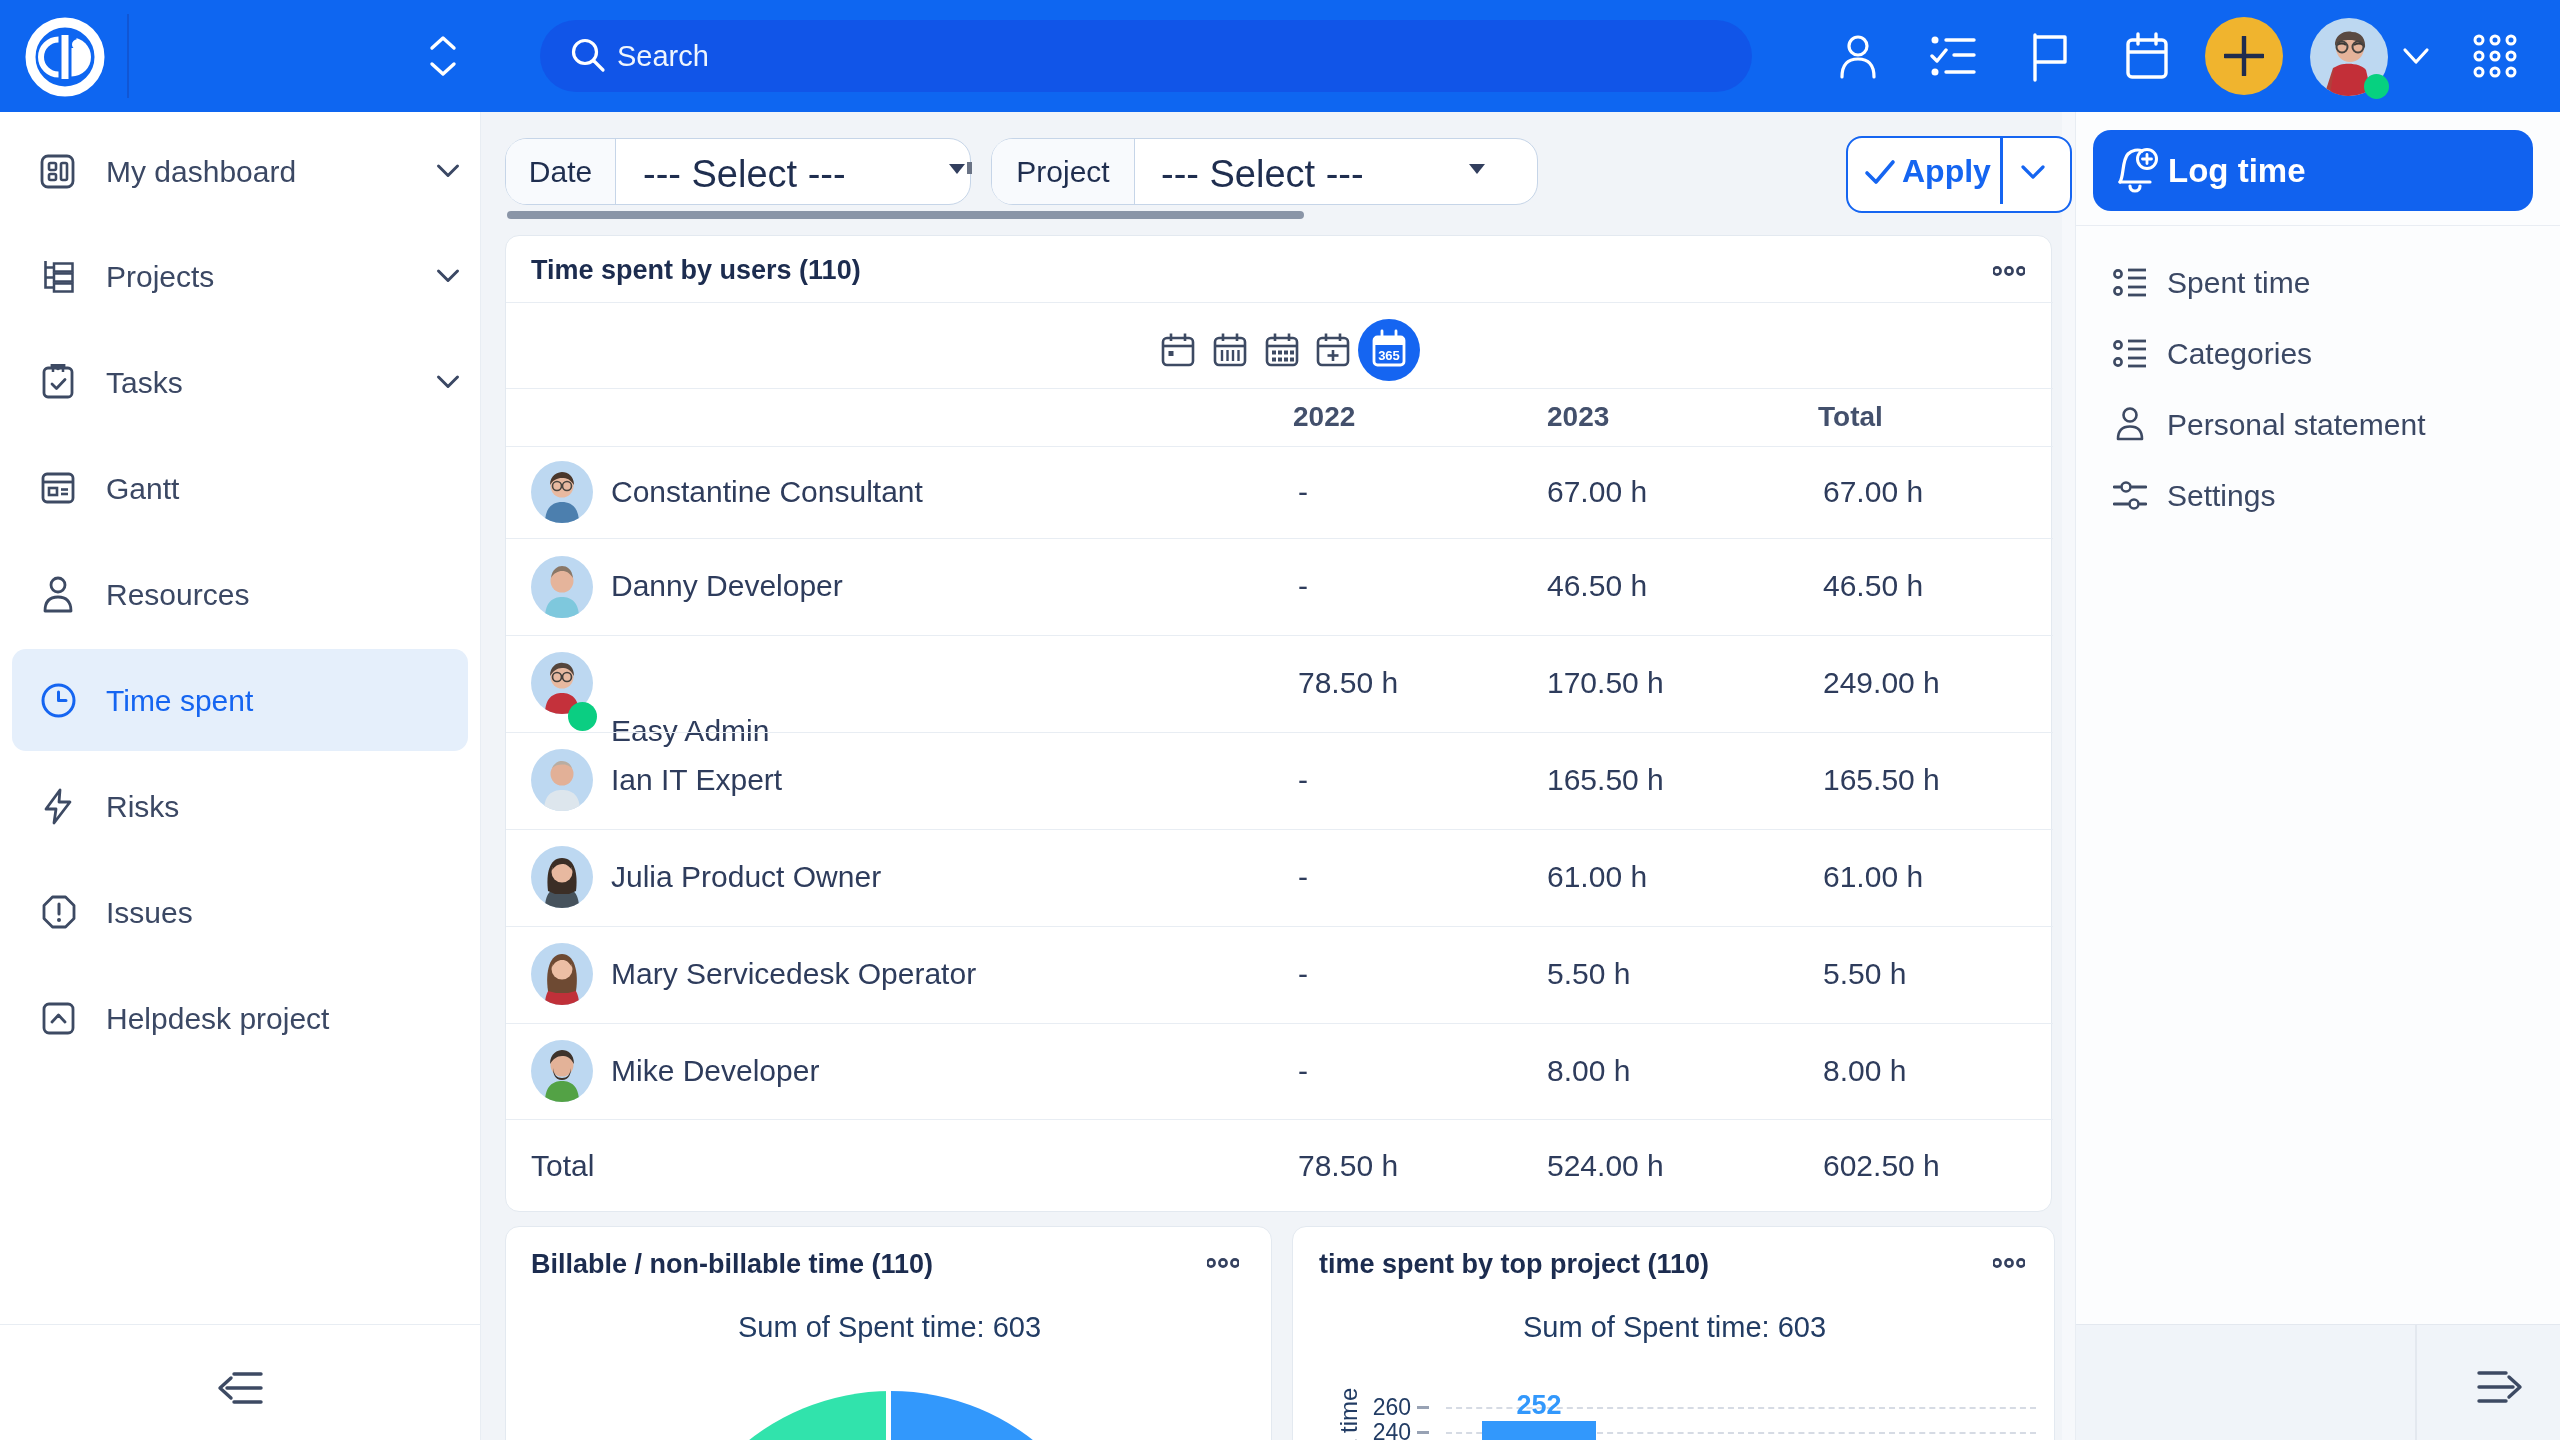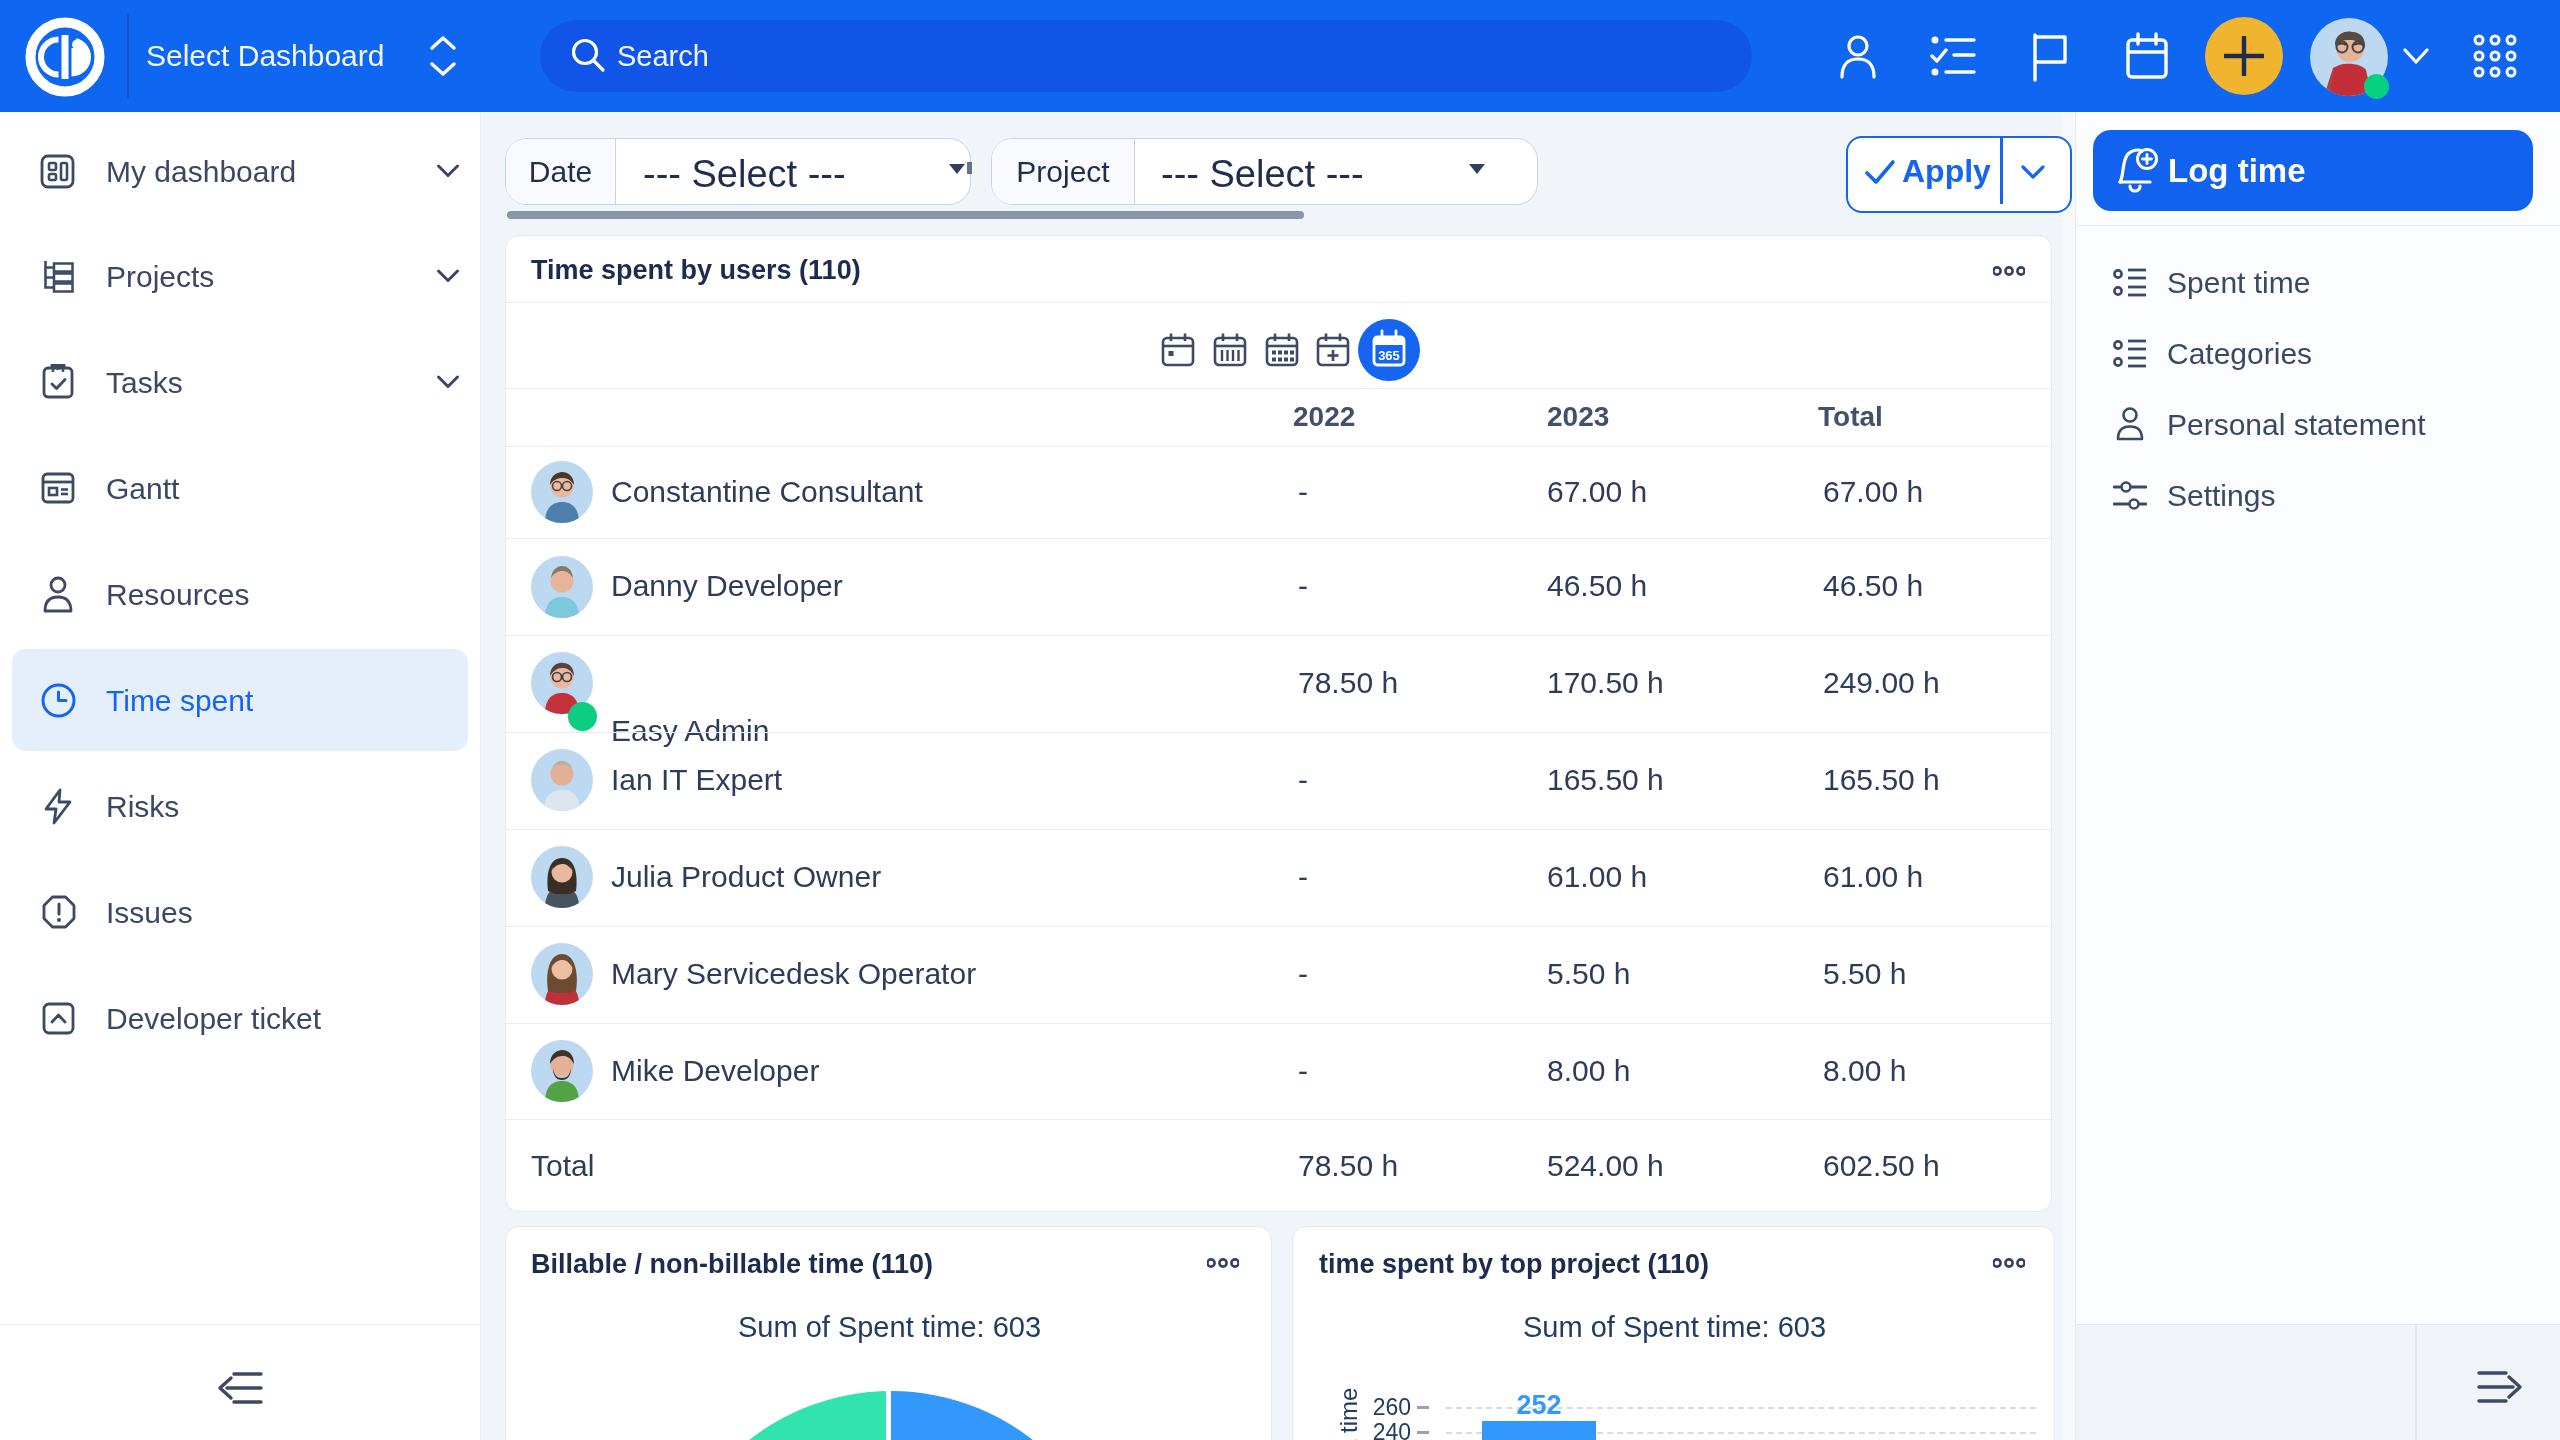--- a/index.html
+++ b/index.html
@@ -25,21 +25,20 @@
 
   <svg class="abs" style="left:25px;top:17px;" width="80" height="80" viewBox="0 0 80 80">
     <circle cx="40" cy="40" r="34.5" fill="none" stroke="#fff" stroke-width="10"></circle>
     <path d="M 33.5 22.5 A 17.5 17.5 0 0 0 33.5 57.5" fill="none" stroke="#fff" stroke-width="6"></path>
     <rect x="36.5" y="18" width="7" height="44" fill="#fff"></rect>
     <path d="M 46.5 20.5 A 19.5 19.5 0 0 1 46.5 59.5 Z" fill="#fff"></path>
     <rect x="44.5" y="18" width="7" height="13" fill="#0E66F1"></rect>
     <circle cx="52" cy="27.5" r="5" fill="#fff"></circle>
   </svg>
   <div class="abs" style="left:127px;top:14px;width:2px;height:84px;background:rgba(25,50,145,0.30);"></div>
-  <div class="abs" style="left:146px;top:0;height:112px;display:flex;align-items:center;font-size:30px;color:#F3F7FD;">Select Dashboard</div>
   <svg class="abs" style="left:427px;top:33px;" width="32" height="46" viewBox="0 0 32 46">
     <path d="M5 15 L16 5 L27 15" fill="none" stroke="#fff" stroke-width="3.4" stroke-linecap="round" stroke-linejoin="round"></path>
     <path d="M5 31 L16 41 L27 31" fill="none" stroke="#fff" stroke-width="3.4" stroke-linecap="round" stroke-linejoin="round"></path>
   </svg>
 
   <div class="abs" style="left:540px;top:20px;width:1212px;height:72px;border-radius:36px;background:#1155E8;"></div>
   <svg class="abs" style="left:570px;top:37px;" width="38" height="38" viewBox="0 0 38 38">
     <circle cx="15" cy="15" r="11.5" fill="none" stroke="#fff" stroke-width="3.2"></circle>
     <line x1="24" y1="24" x2="33" y2="33" stroke="#fff" stroke-width="3.2" stroke-linecap="round"></line>
   </svg>
@@ -181,21 +180,21 @@
     <path d="M11.5 3 L24.5 3 L33 11.5 L33 24.5 L24.5 33 L11.5 33 L3 24.5 L3 11.5 Z" fill="none" stroke="#3D4A63" stroke-width="2.8" stroke-linejoin="round"></path>
     <line x1="18" y1="10" x2="18" y2="20" stroke="#3D4A63" stroke-width="3" stroke-linecap="round"></line>
     <circle cx="18" cy="26" r="2" fill="#3D4A63"></circle>
   </svg>
   <div class="navtext" style="left:106px;top:783px;height:35px;line-height:35px;">Issues</div>
 
   <svg class="abs" style="left:41px;top:889px;" width="35" height="35" viewBox="0 0 35 35">
     <rect x="3" y="3" width="29" height="29" rx="5" fill="none" stroke="#3D4A63" stroke-width="2.8"></rect>
     <path d="M11 21 L17.5 14 L24 21" fill="none" stroke="#3D4A63" stroke-width="2.8" stroke-linecap="round" stroke-linejoin="round"></path>
   </svg>
-  <div class="navtext" style="left:106px;top:889px;height:35px;line-height:35px;">Developer ticket</div>
+  <div class="navtext" style="left:106px;top:889px;height:35px;line-height:35px;">Helpdesk project</div>
 
   <div class="abs" style="left:0;top:1212px;width:480px;height:1px;background:#E8EDF3;"></div>
   <svg class="abs" style="left:217px;top:1256px;" width="46" height="40" viewBox="0 0 46 40">
     <line x1="17" y1="6" x2="44" y2="6" stroke="#3D4A63" stroke-width="3.4" stroke-linecap="round"></line>
     <line x1="10" y1="20" x2="44" y2="20" stroke="#3D4A63" stroke-width="3.4" stroke-linecap="round"></line>
     <line x1="17" y1="34" x2="44" y2="34" stroke="#3D4A63" stroke-width="3.4" stroke-linecap="round"></line>
     <path d="M14 10 L3 20 L14 30" fill="none" stroke="#3D4A63" stroke-width="3.4" stroke-linecap="round" stroke-linejoin="round"></path>
   </svg>
 </div>
 <div id="main">

